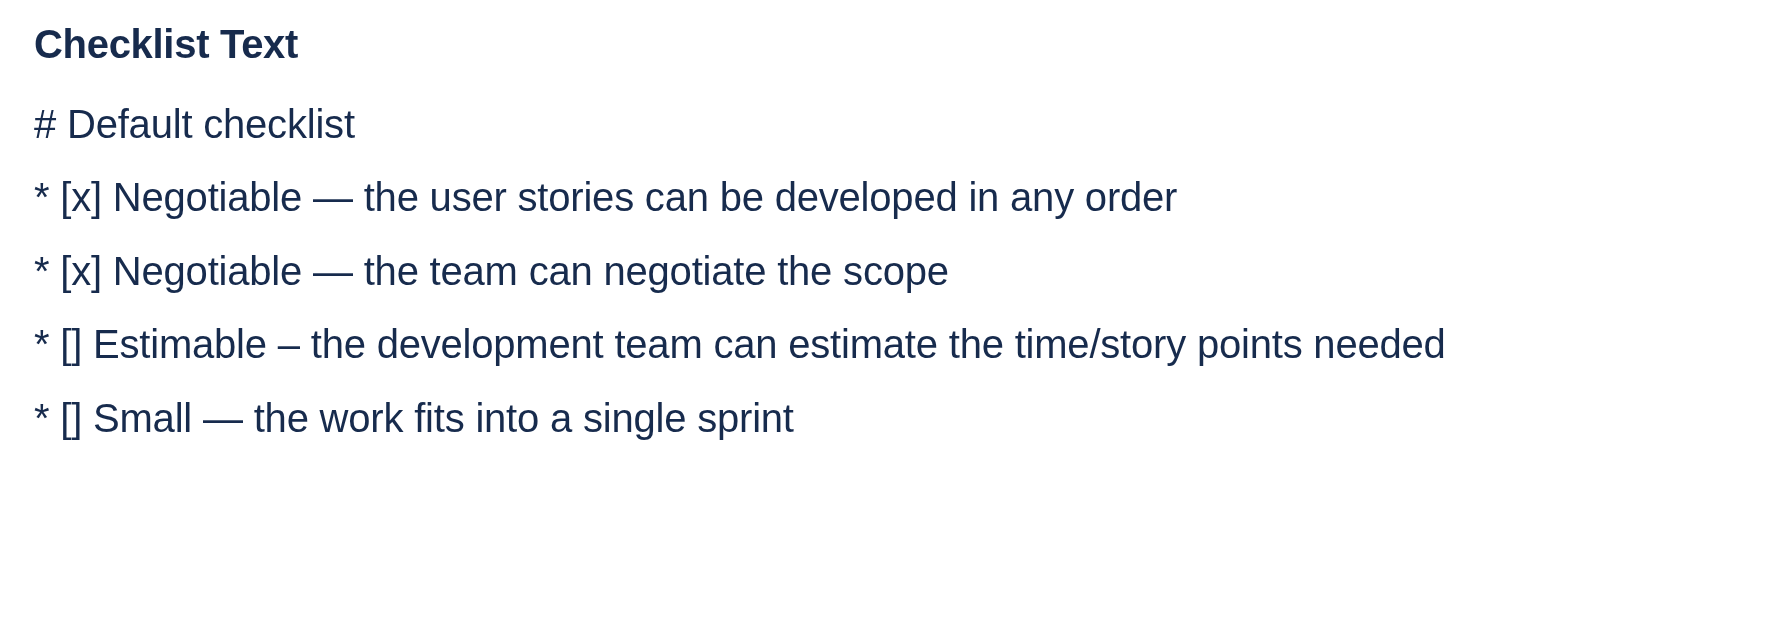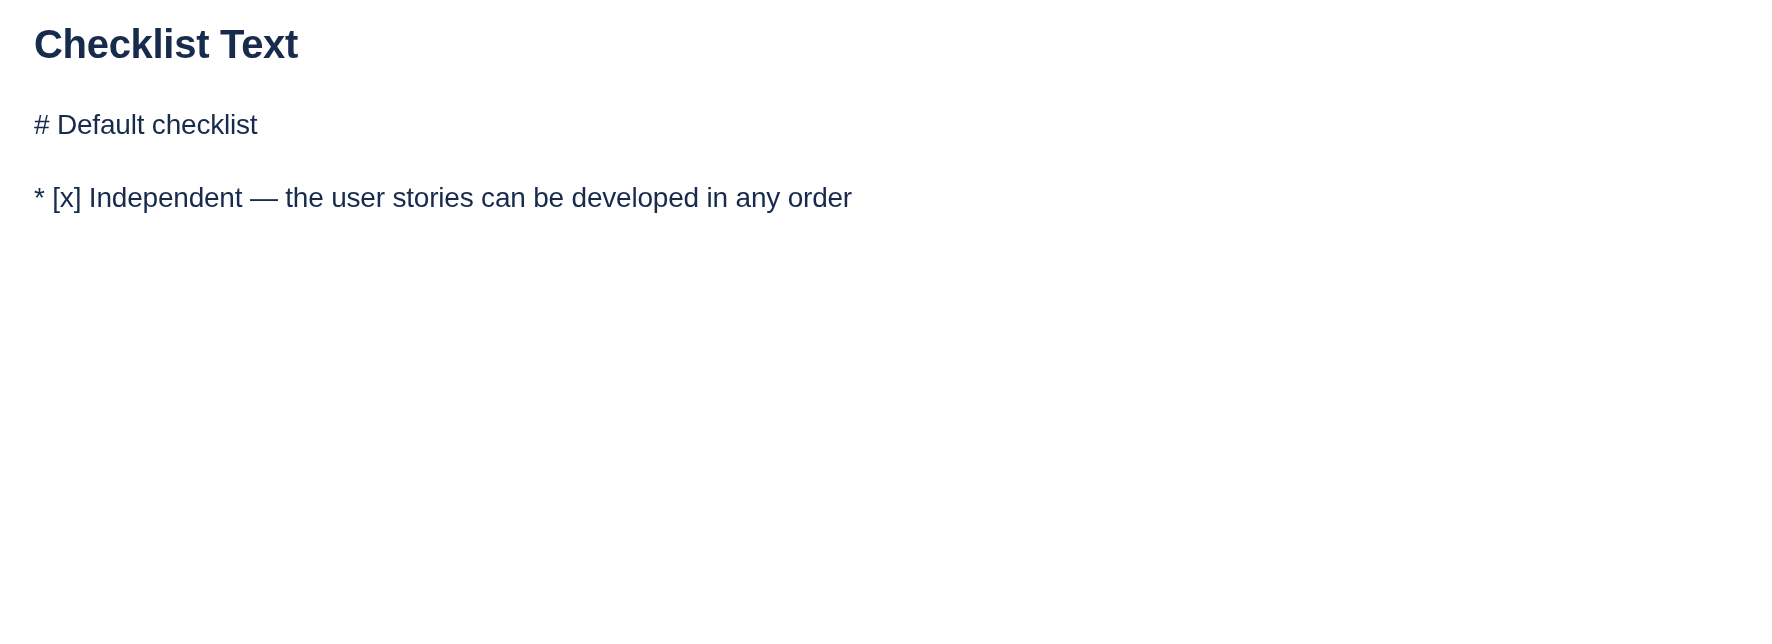--- a/index.html
+++ b/index.html
@@ -25,31 +25,34 @@
     font-size: 40px;
     line-height: 40px;
     font-weight: 700;
     letter-spacing: -0.3px;
     color: #172B4D;
   }
   .field-body {
     margin-top: 24px;
   }
   .checklist-line {
-    font-size: 28px;
+    font-size: 40px;
     line-height: 73.4px;
     font-weight: 400;
     letter-spacing: -0.2px;
     white-space: pre;
     color: #172B4D;
   }
 </style>
 </head>
 <body>
 
 <div class="page">
   <div class="field-label">Checklist Text</div>
 
   <div class="field-body">
     <div class="checklist-line"># Default checklist</div>
-    <div class="checklist-line">* [x] Independent — the user stories can be developed in any order</div>
+    <div class="checklist-line">* [x] Negotiable — the user stories can be developed in any order</div>
+    <div class="checklist-line">* [x] Negotiable — the team can negotiate the scope</div>
+    <div class="checklist-line">* [] Estimable – the development team can estimate the time/story points needed</div>
+    <div class="checklist-line">* [] Small — the work fits into a single sprint</div>
   </div>
 </div>
 
 </body></html>

